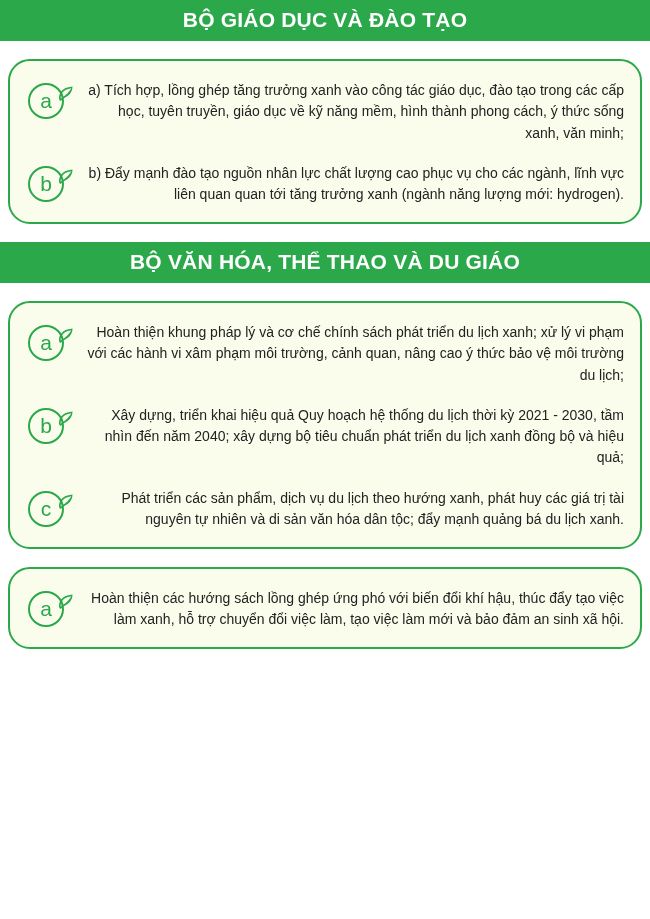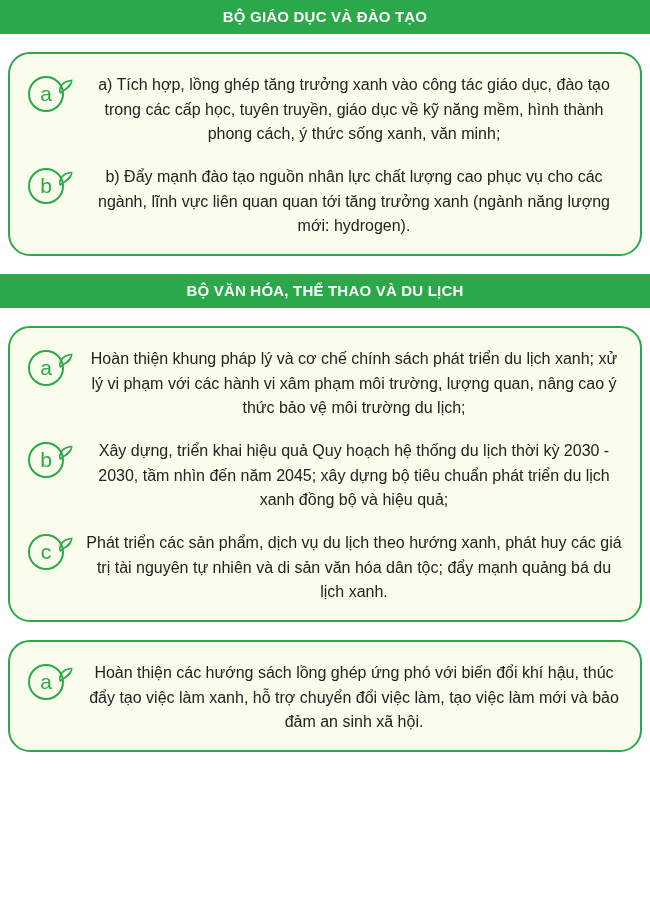--- a/index.html
+++ b/index.html
@@ -19,21 +19,21 @@
     background: #ffffff;
     padding: 0;
   }
 
   
   .section-header {
     background: #2aa84a;
     color: #ffffff;
     text-align: center;
     font-weight: bold;
-    font-size: 15px;
+    font-size: 21px;
     letter-spacing: 0.2px;
     padding: 8px 10px 9px 10px;
     line-height: 1.15;
   }
 
   
   .card {
     margin: 18px 8px 0 8px;
     border: 2px solid #2aa84a;
     border-radius: 22px;
@@ -77,23 +77,23 @@
     position: absolute;
     left: 30px;
     top: 4px;
     width: 18px;
     height: 18px;
   }
 
   .item-text {
     flex: 1 1 auto;
     color: #222222;
-    font-size: 16px;
+    font-size: 14px;
     line-height: 1.52;
-    text-align: center;
+    text-align: right;
     padding-top: 1px;
   }
   .section + .section { margin-top: 18px; }
   .section-1 { margin-top: 0; }
 </style>
 </head>
 <body>
 
 <div class="page">
 
@@ -120,42 +120,42 @@
             </svg>
           </div>
           <div class="item-text">b) Đẩy mạnh đào tạo nguồn nhân lực chất lượng cao phục vụ cho các ngành, lĩnh vực liên quan quan tới tăng trưởng xanh (ngành năng lượng mới: hydrogen).</div>
         </div>
 
       </div>
     </div>
   </div>
 
   <div class="section">
-    <div class="section-header">BỘ VĂN HÓA, THỂ THAO VÀ DU LỊCH</div>
+    <div class="section-header">BỘ VĂN HÓA, THỂ THAO VÀ DU GIÁO</div>
     <div class="card">
       <div class="items">
 
         <div class="item">
           <div class="badge">
             <div class="circle">a</div>
             <svg class="leaf" viewBox="0 0 24 24">
               <path d="M22 2C12 3 5 7 4 16c-0.2 2 0.4 4 1.6 5.4l1.6-1.6C6.4 18.6 6 17.2 6.2 16 7 9 12.6 5.4 20.4 4.2 18 9 13.6 13 8.4 16.4l-3.2 3.2 1.4 1.4 3-3C16.8 15 22 10 22 2z" fill="#2aa84a"></path>
             </svg>
           </div>
-          <div class="item-text">Hoàn thiện khung pháp lý và cơ chế chính sách phát triển du lịch xanh; xử lý vi phạm với các hành vi xâm phạm môi trường, lượng quan, nâng cao ý thức bảo vệ môi trường du lịch;</div>
+          <div class="item-text">Hoàn thiện khung pháp lý và cơ chế chính sách phát triển du lịch xanh; xử lý vi phạm với các hành vi xâm phạm môi trường, cảnh quan, nâng cao ý thức bảo vệ môi trường du lịch;</div>
         </div>
 
         <div class="item">
           <div class="badge">
             <div class="circle">b</div>
             <svg class="leaf" viewBox="0 0 24 24">
               <path d="M22 2C12 3 5 7 4 16c-0.2 2 0.4 4 1.6 5.4l1.6-1.6C6.4 18.6 6 17.2 6.2 16 7 9 12.6 5.4 20.4 4.2 18 9 13.6 13 8.4 16.4l-3.2 3.2 1.4 1.4 3-3C16.8 15 22 10 22 2z" fill="#2aa84a"></path>
             </svg>
           </div>
-          <div class="item-text">Xây dựng, triển khai hiệu quả Quy hoạch hệ thống du lịch thời kỳ 2030 - 2030, tầm nhìn đến năm 2045; xây dựng bộ tiêu chuẩn phát triển du lịch xanh đồng bộ và hiệu quả;</div>
+          <div class="item-text">Xây dựng, triển khai hiệu quả Quy hoạch hệ thống du lịch thời kỳ 2021 - 2030, tầm nhìn đến năm 2040; xây dựng bộ tiêu chuẩn phát triển du lịch xanh đồng bộ và hiệu quả;</div>
         </div>
 
         <div class="item">
           <div class="badge">
             <div class="circle">c</div>
             <svg class="leaf" viewBox="0 0 24 24">
               <path d="M22 2C12 3 5 7 4 16c-0.2 2 0.4 4 1.6 5.4l1.6-1.6C6.4 18.6 6 17.2 6.2 16 7 9 12.6 5.4 20.4 4.2 18 9 13.6 13 8.4 16.4l-3.2 3.2 1.4 1.4 3-3C16.8 15 22 10 22 2z" fill="#2aa84a"></path>
             </svg>
           </div>
           <div class="item-text">Phát triển các sản phẩm, dịch vụ du lịch theo hướng xanh, phát huy các giá trị tài nguyên tự nhiên và di sản văn hóa dân tộc; đẩy mạnh quảng bá du lịch xanh.</div>

